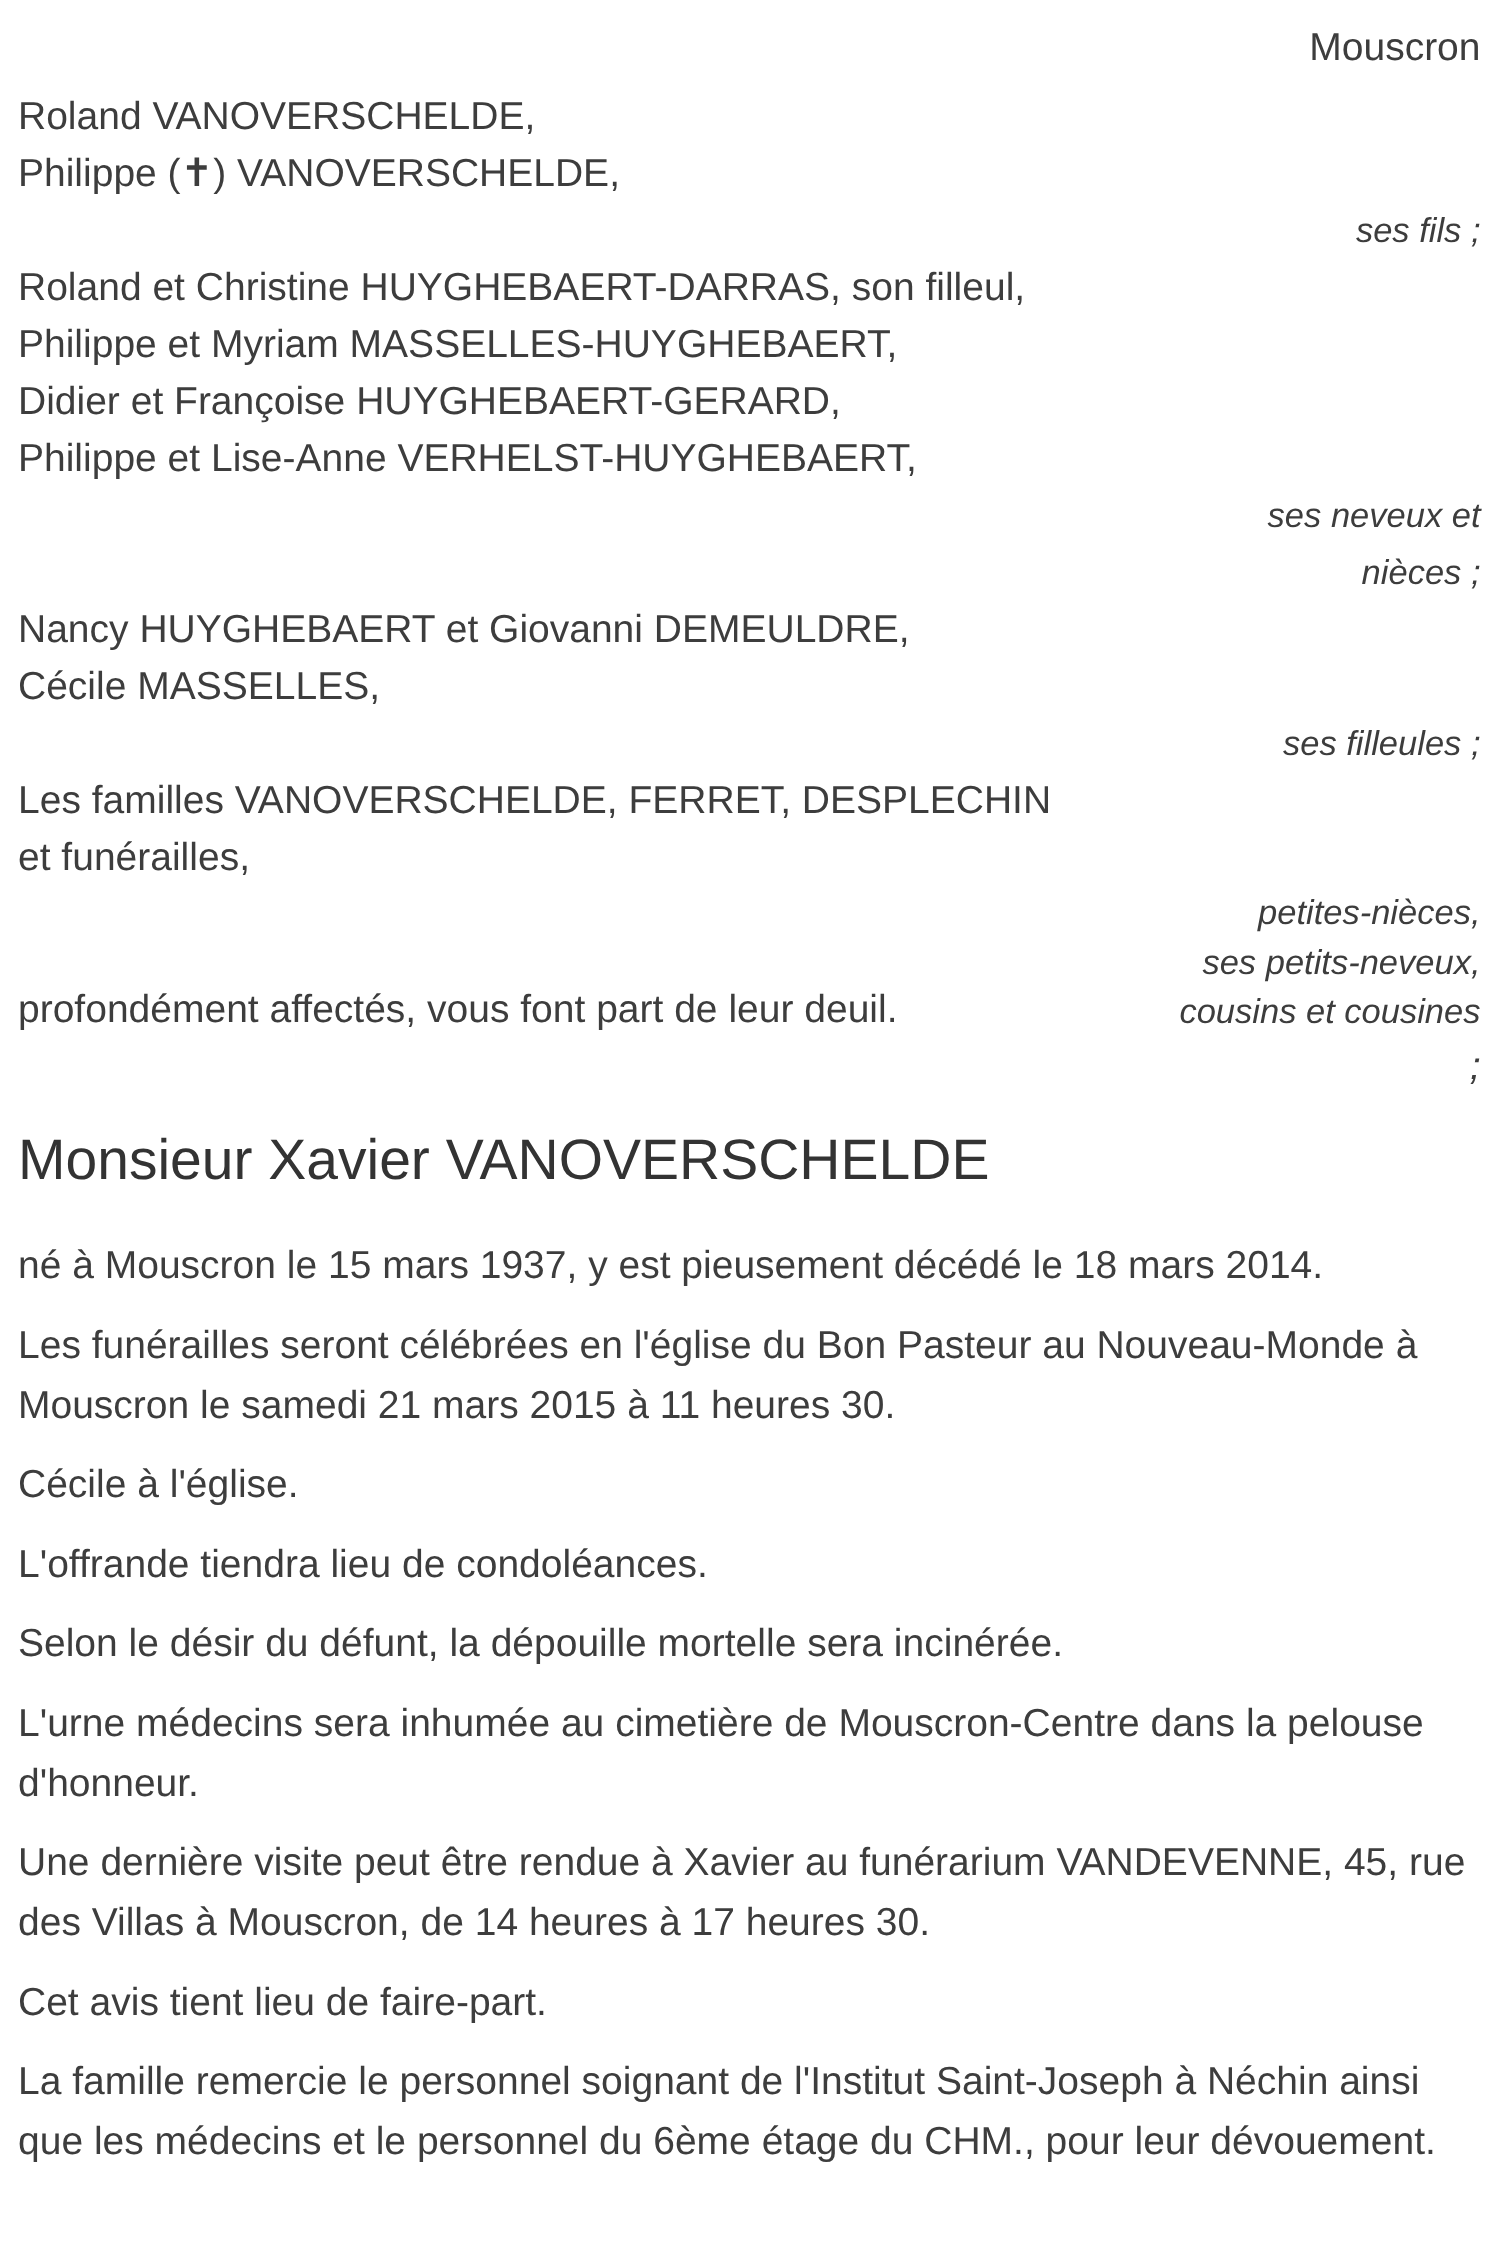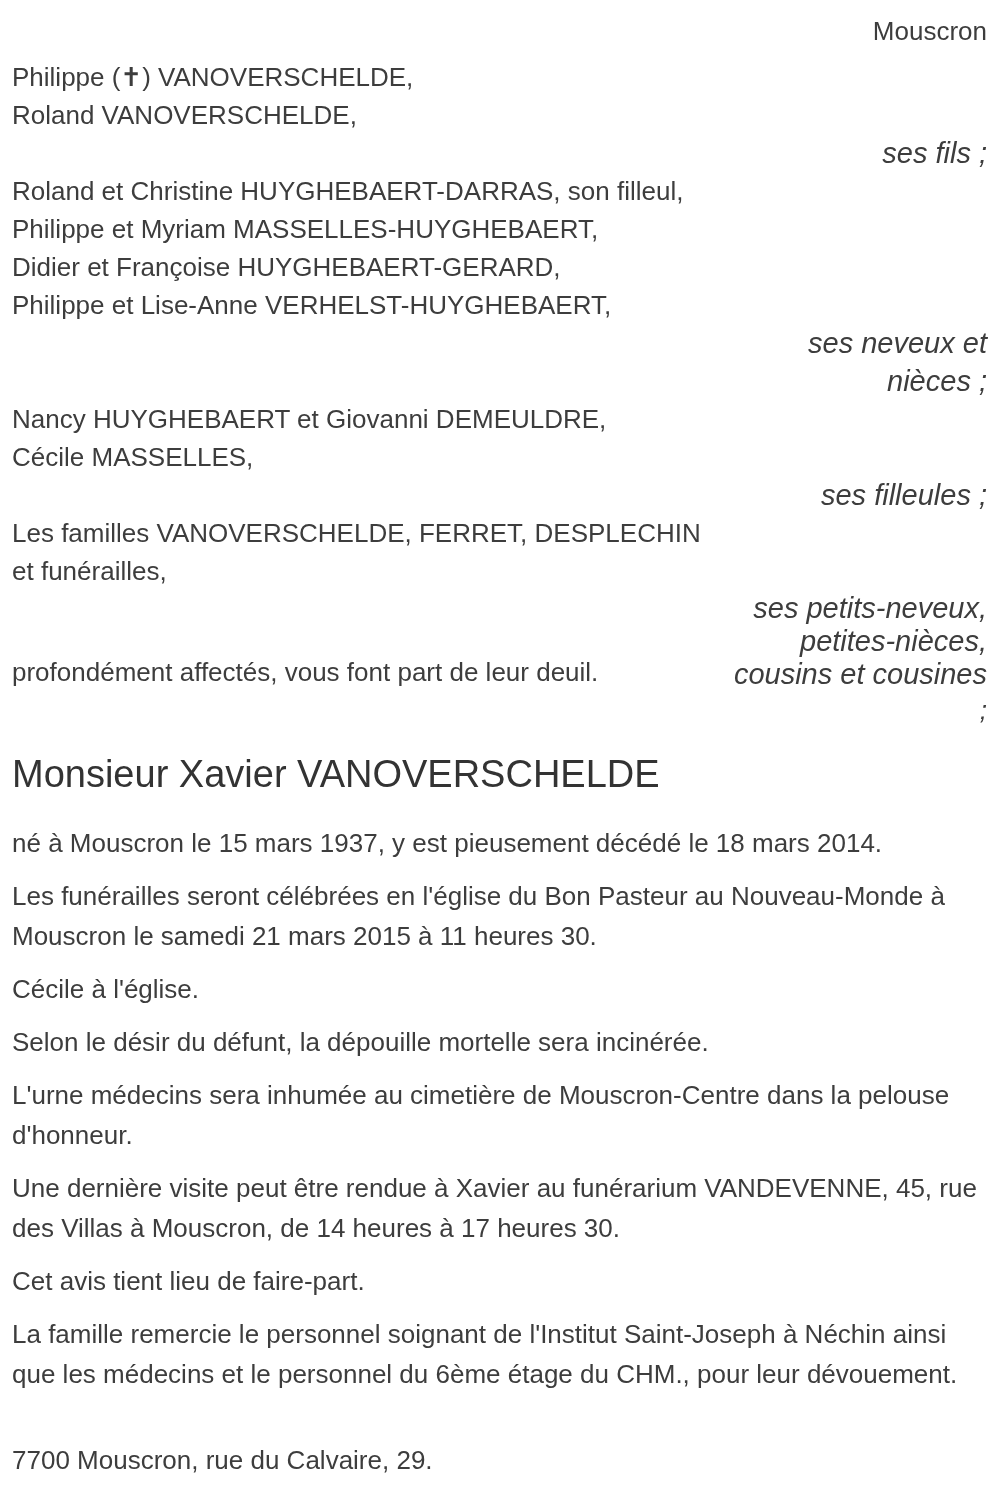--- a/index.html
+++ b/index.html
@@ -16,21 +16,21 @@
     position: relative;
   }
   
   .name-line {
     font-size: 26px;
     line-height: 38px;
     text-align: left;
     font-style: normal;
   }
   .relation-line {
-    font-size: 29px;
+    font-size: 23px;
     line-height: 38px;
     text-align: right;
     font-style: italic;
   }
   .city {
     font-size: 26px;
     line-height: 38px;
     margin-bottom: 8px;
     text-align: right;
   }
@@ -81,22 +81,22 @@
   }
 </style>
 </head>
 <body>
 
 <div class="page">
 
   <div class="city">Mouscron</div>
 
   <div>
+    <div class="name-line">Roland VANOVERSCHELDE,</div>
     <div class="name-line">Philippe (✝) VANOVERSCHELDE,</div>
-    <div class="name-line">Roland VANOVERSCHELDE,</div>
     <div class="relation-line">ses fils ;</div>
   </div>
 
   <div>
     <div class="name-line">Roland et Christine HUYGHEBAERT-DARRAS, son filleul,</div>
     <div class="name-line">Philippe et Myriam MASSELLES-HUYGHEBAERT,</div>
     <div class="name-line">Didier et Françoise HUYGHEBAERT-GERARD,</div>
     <div class="name-line">Philippe et Lise-Anne VERHELST-HUYGHEBAERT,</div>
     <div class="relation-line">ses neveux et</div>
     <div class="relation-line">nièces ;</div>
@@ -108,33 +108,34 @@
     <div class="relation-line">ses filleules ;</div>
   </div>
 
   <div>
     <div class="name-line">Les familles VANOVERSCHELDE, FERRET, DESPLECHIN</div>
     <div class="name-line">et funérailles,</div>
   </div>
 
   <div class="closing-block">
     <div class="closing-relations">
+      <div class="relation-line">petites-nièces,</div>
       <div class="relation-line">ses petits-neveux,</div>
-      <div class="relation-line">petites-nièces,</div>
       <div class="relation-line">cousins et cousines</div>
     </div>
     <div class="closing-left">profondément affectés, vous font part de leur deuil.</div>
   </div>
   <div class="closing-terminator">;</div>
 
   <h1 class="deceased-title">Monsieur Xavier VANOVERSCHELDE</h1>
 
   <p class="body-paragraph">né à Mouscron le 15 mars 1937, y est pieusement décédé le 18 mars 2014.</p>
   <p class="body-paragraph">Les funérailles seront célébrées en l'église du Bon Pasteur au Nouveau-Monde à Mouscron le samedi 21 mars 2015 à 11 heures 30.</p>
   <p class="body-paragraph">Cécile à l'église.</p>
+  <p class="body-paragraph">L'offrande tiendra lieu de condoléances.</p>
   <p class="body-paragraph">Selon le désir du défunt, la dépouille mortelle sera incinérée.</p>
   <p class="body-paragraph">L'urne médecins sera inhumée au cimetière de Mouscron-Centre dans la pelouse d'honneur.</p>
   <p class="body-paragraph">Une dernière visite peut être rendue à Xavier au funérarium VANDEVENNE, 45, rue des Villas à Mouscron, de 14 heures à 17 heures 30.</p>
   <p class="body-paragraph">Cet avis tient lieu de faire-part.</p>
   <p class="body-paragraph">La famille remercie le personnel soignant de l'Institut Saint-Joseph à Néchin ainsi que les médecins et le personnel du 6ème étage du CHM., pour leur dévouement.</p>
 
   <div class="footer-address">7700 Mouscron, rue du Calvaire, 29.</div>
 
 </div>
 

